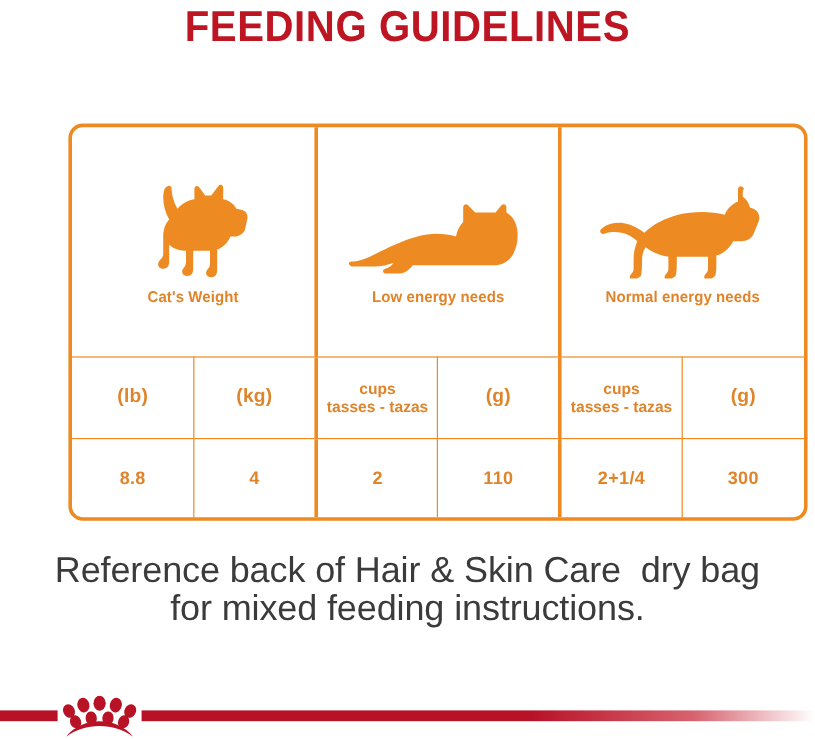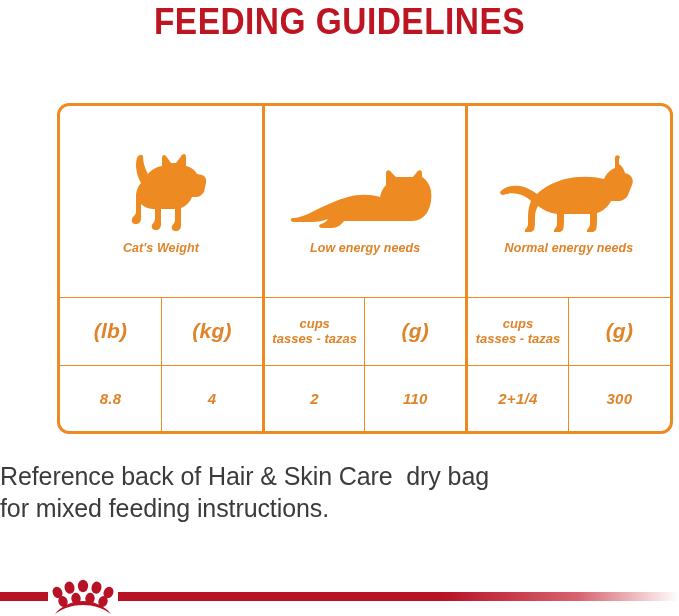--- a/index.html
+++ b/index.html
@@ -45,21 +45,20 @@
     border-radius: 12px;
     box-sizing: border-box;
     background: #ffffff;
   }
 
   .tbl {
     width: 100%;
     height: 100%;
     border-collapse: collapse;
     table-layout: fixed;
-    font-style: italic;
   }
   .tbl td {
     border: 1.5px solid #ed8b22;
     text-align: center;
     vertical-align: middle;
     padding: 0;
     color: #e0842a;
     font-weight: bold;
   }
   
@@ -90,21 +89,21 @@
     font-weight: bold;
     color: #e0842a;
     margin-top: 6px;
     letter-spacing: 0.1px;
     transform: scaleX(0.96);
   }
 
   
   .sub-row td { height: 48px; }
   .sub-one {
-    font-size: 21px;
+    font-size: 16px;
     letter-spacing: 0.2px;
   }
   .sub-two {
     font-size: 13px;
     line-height: 15px;
   }
   .sub-two .l1 { display: block; }
   .sub-two .l2 { display: block; }
 
   
@@ -113,22 +112,23 @@
     font-size: 15px;
     letter-spacing: 0.3px;
   }
 
   
   .caption {
     position: absolute;
     left: 0;
     top: 460px;
     width: 679px;
+    text-align: center;
     color: #3b3b3b;
-    font-size: 25px;
+    font-size: 30px;
     line-height: 32px;
     font-weight: normal;
     white-space: pre-wrap;
     letter-spacing: -0.1px;
   }
 
   
   .footer {
     position: absolute;
     left: 0;

